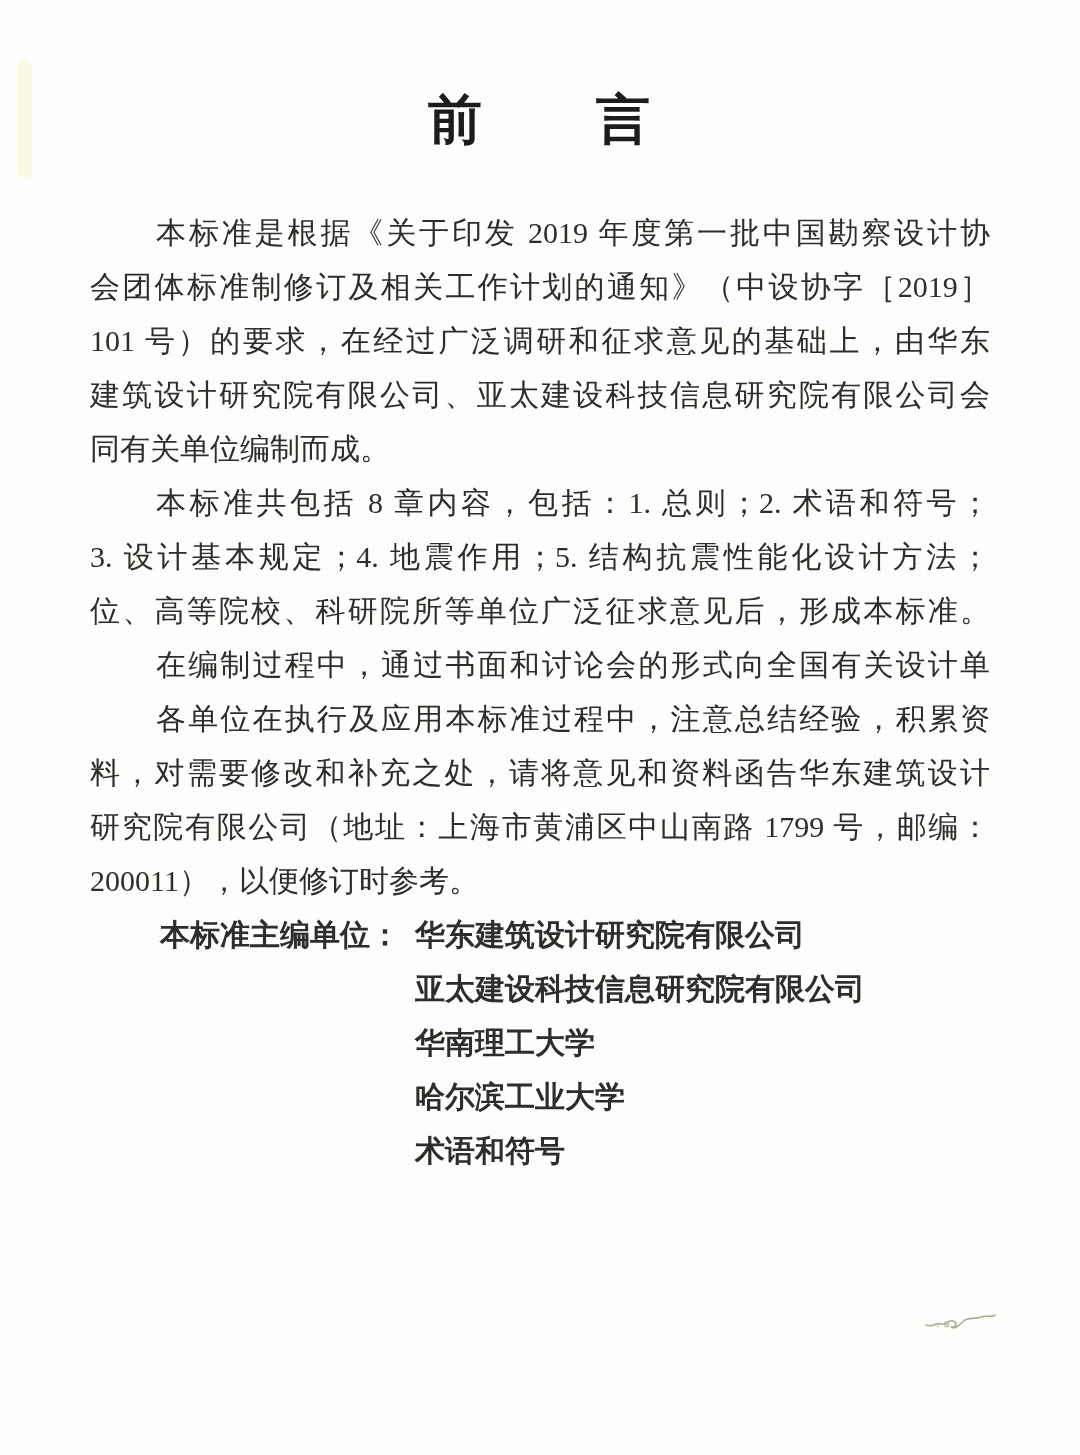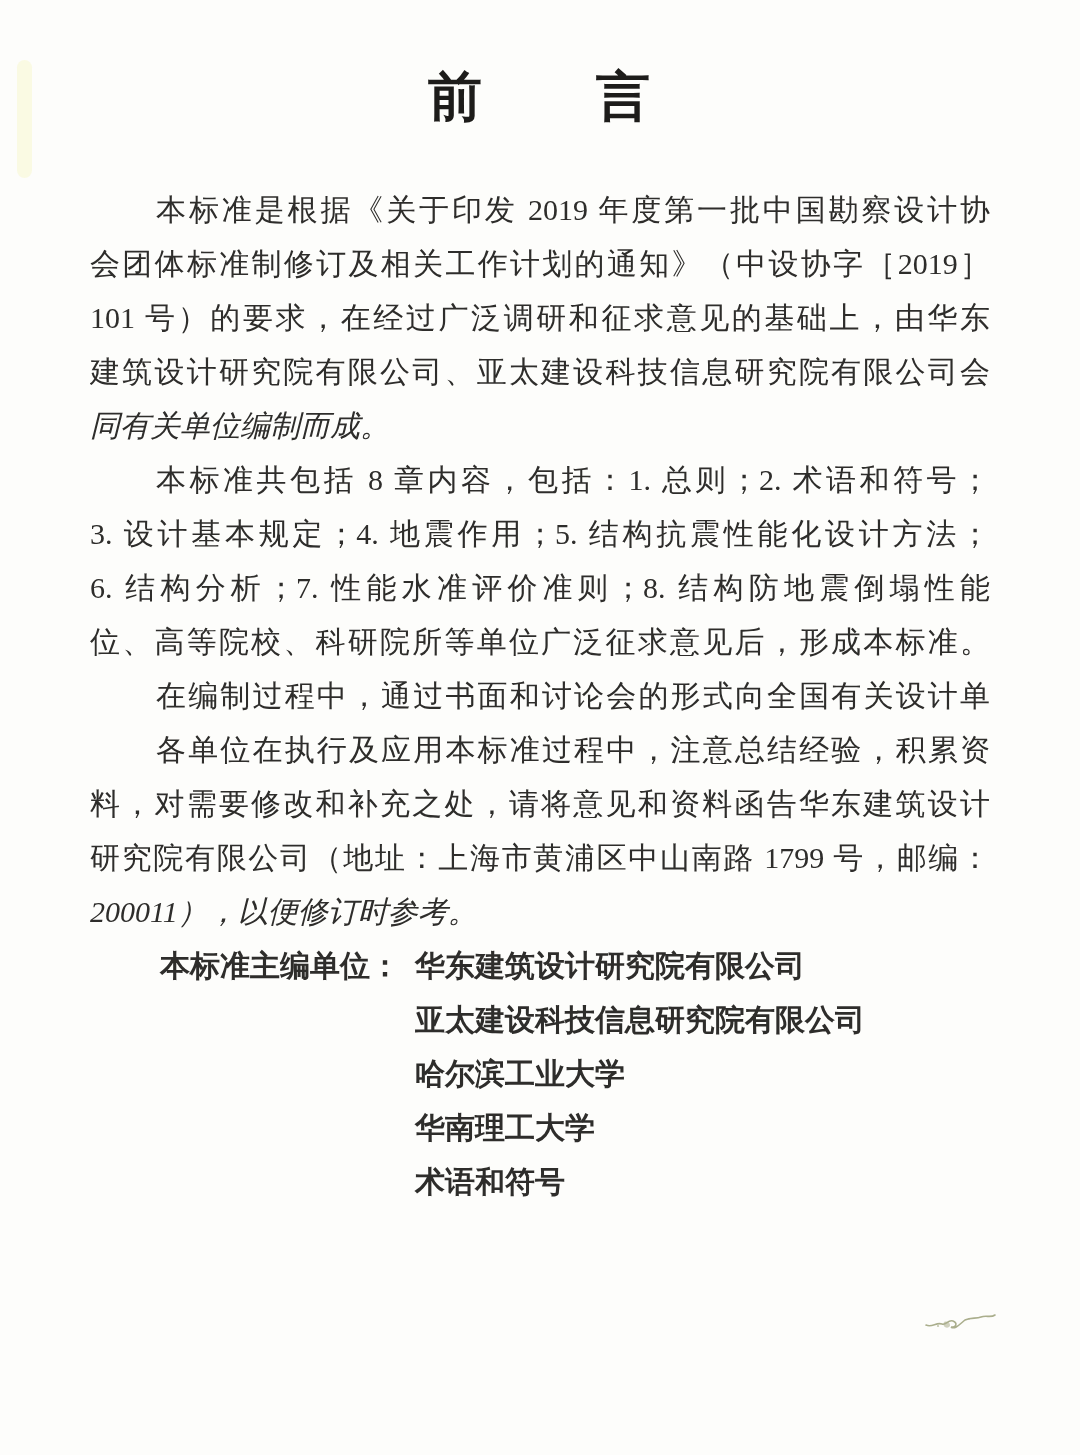--- a/index.html
+++ b/index.html
@@ -15,21 +15,21 @@
     background: var(--background);
     font-family: "Liberation Serif", "DejaVu Serif", serif;
     color: var(--ink);
     overflow: hidden;
     position: relative;
   }
   .page {
     position: relative;
     width: 1080px;
     height: 1455px;
-    padding-top: 61px;
+    padding-top: 84px;
   }
   
   .scan-strip {
     position: absolute;
     left: 17px; top: 60px;
     width: 15px; height: 118px;
     background: var(--strip);
     border-radius: 8px;
   }
   .scan-smudge {
@@ -55,21 +55,20 @@
     line-height: 54px;
   }
   .line {
     text-align: justify;
     text-align-last: justify;
     height: 54px;
     overflow: hidden;
   }
   .line.last {
     text-align-last: left;
-    font-style: italic;
   }
   .line.indent {
     text-indent: 66px;
   }
   
   .ed-row {
     padding-left: 70px;
     height: 54px;
     overflow: hidden;
     white-space: nowrap;
@@ -97,21 +96,20 @@
       <div class="line indent">本标准是根据《关于印发 2019 年度第一批中国勘察设计协</div>
       <div class="line">会团体标准制修订及相关工作计划的通知》（中设协字［2019］</div>
       <div class="line">101 号）的要求，在经过广泛调研和征求意见的基础上，由华东</div>
       <div class="line">建筑设计研究院有限公司、亚太建设科技信息研究院有限公司会</div>
       <div class="line last">同有关单位编制而成。</div>
     </div>
 
     <div>
       <div class="line indent">本标准共包括 8 章内容，包括：1. 总则；2. 术语和符号；</div>
       <div class="line">3. 设计基本规定；4. 地震作用；5. 结构抗震性能化设计方法；</div>
-      <div class="line">6. 结构分析；7. 性能水准评价准则；8. 结构防地震倒塌性能</div>
     </div>
 
     <div>
       <div class="line">位、高等院校、科研院所等单位广泛征求意见后，形成本标准。</div>
       <div class="line indent">在编制过程中，通过书面和讨论会的形式向全国有关设计单</div>
     </div>
 
     <div>
       <div class="line indent">各单位在执行及应用本标准过程中，注意总结经验，积累资</div>
       <div class="line">料，对需要修改和补充之处，请将意见和资料函告华东建筑设计</div>
@@ -120,24 +118,24 @@
     </div>
 
     <div>
       <div class="ed-row">
         <span class="ed-label">本标准主编单位：</span><span class="ed-value">华东建筑设计研究院有限公司</span>
       </div>
       <div class="ed-row">
         <span class="ed-label"></span><span class="ed-value">亚太建设科技信息研究院有限公司</span>
       </div>
       <div class="ed-row">
-        <span class="ed-label"></span><span class="ed-value">哈尔滨工业大学</span>
+        <span class="ed-label"></span><span class="ed-value">华南理工大学</span>
       </div>
       <div class="ed-row">
-        <span class="ed-label"></span><span class="ed-value">华南理工大学</span>
+        <span class="ed-label"></span><span class="ed-value">哈尔滨工业大学</span>
       </div>
       <div class="ed-row">
         <span class="ed-label"></span><span class="ed-value">术语和符号</span>
       </div>
     </div>
 
   </div>
 
   <svg class="scan-smudge" viewBox="0 0 78 30" xmlns="http://www.w3.org/2000/svg">
     <path d="M4 19 C 10 22, 14 16, 20 18 C 24 20, 26 13, 31 15 C 36 17, 34 22, 29 21 C 33 24, 38 18, 43 14 C 49 11, 54 13, 59 11 C 64 9, 69 12, 73 9" fill="none" stroke="var(--smudge)" stroke-width="1.6" stroke-linecap="round"></path>

